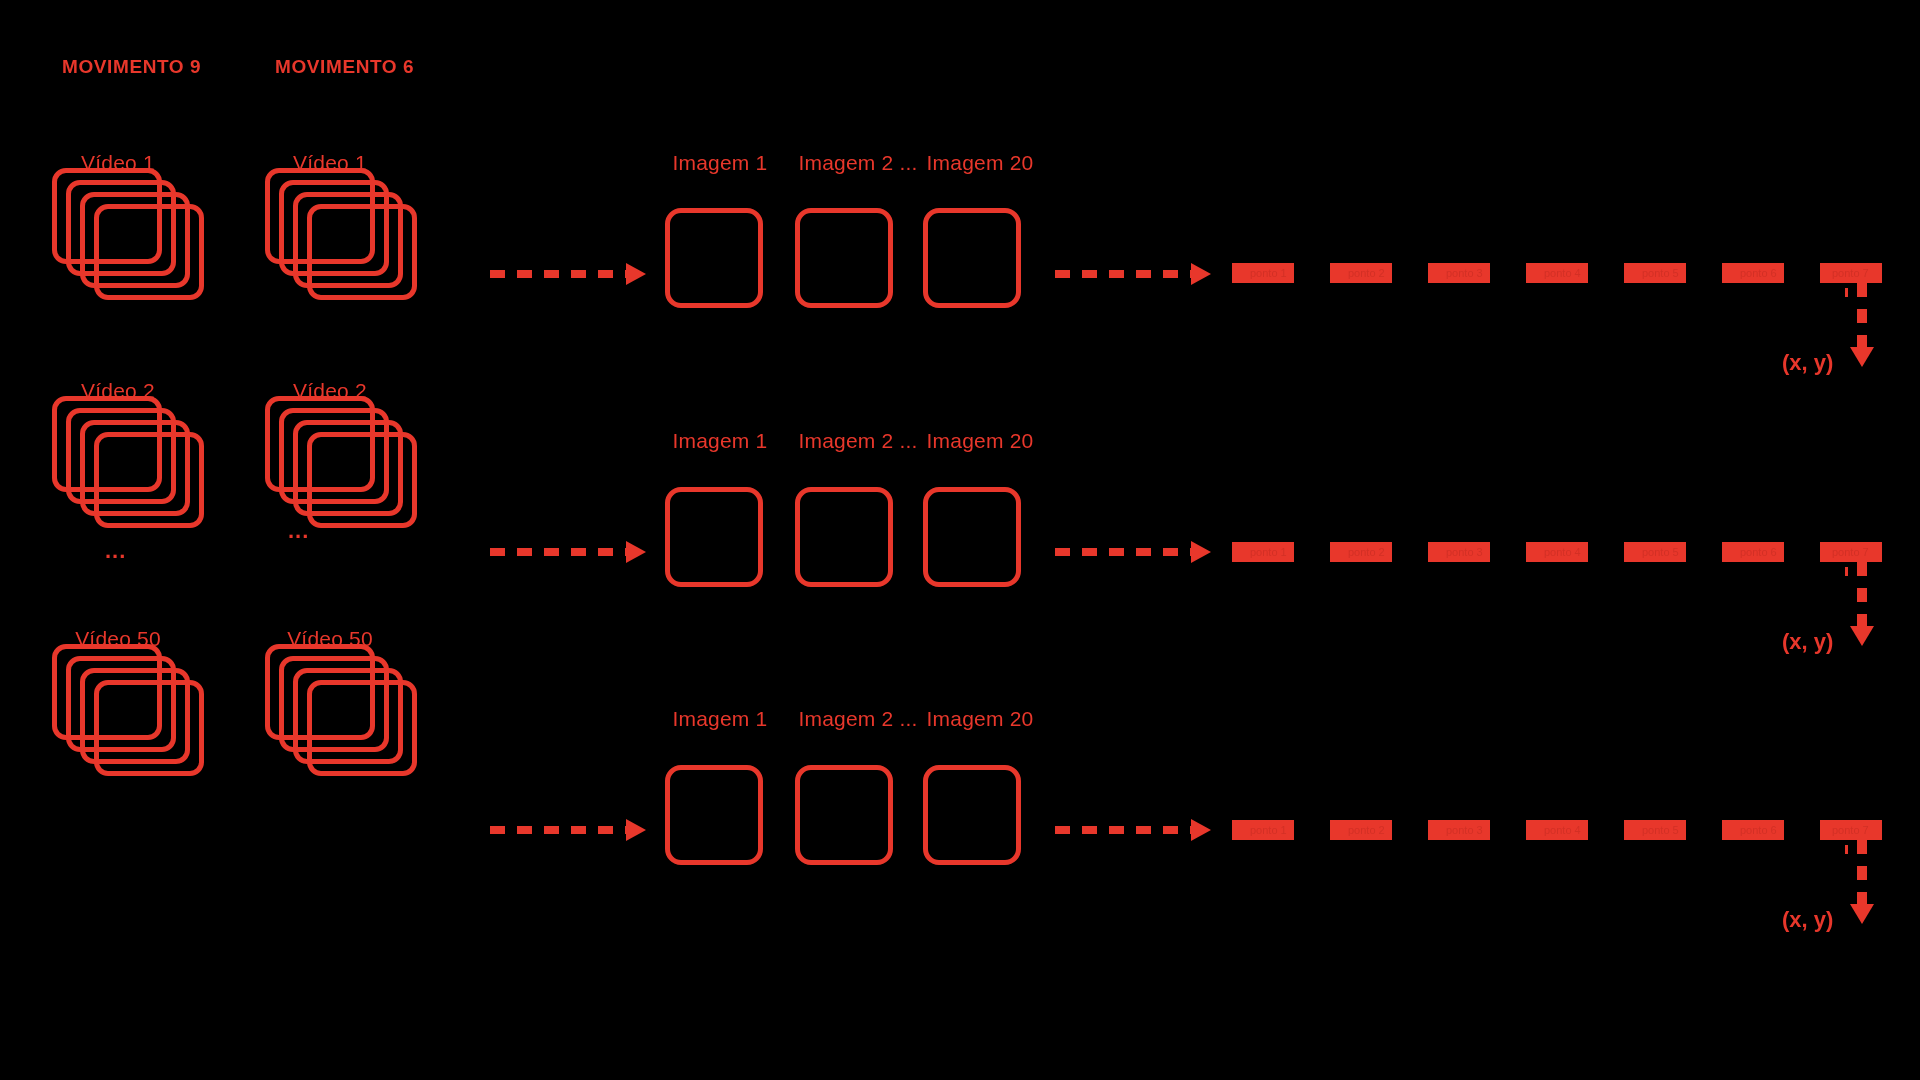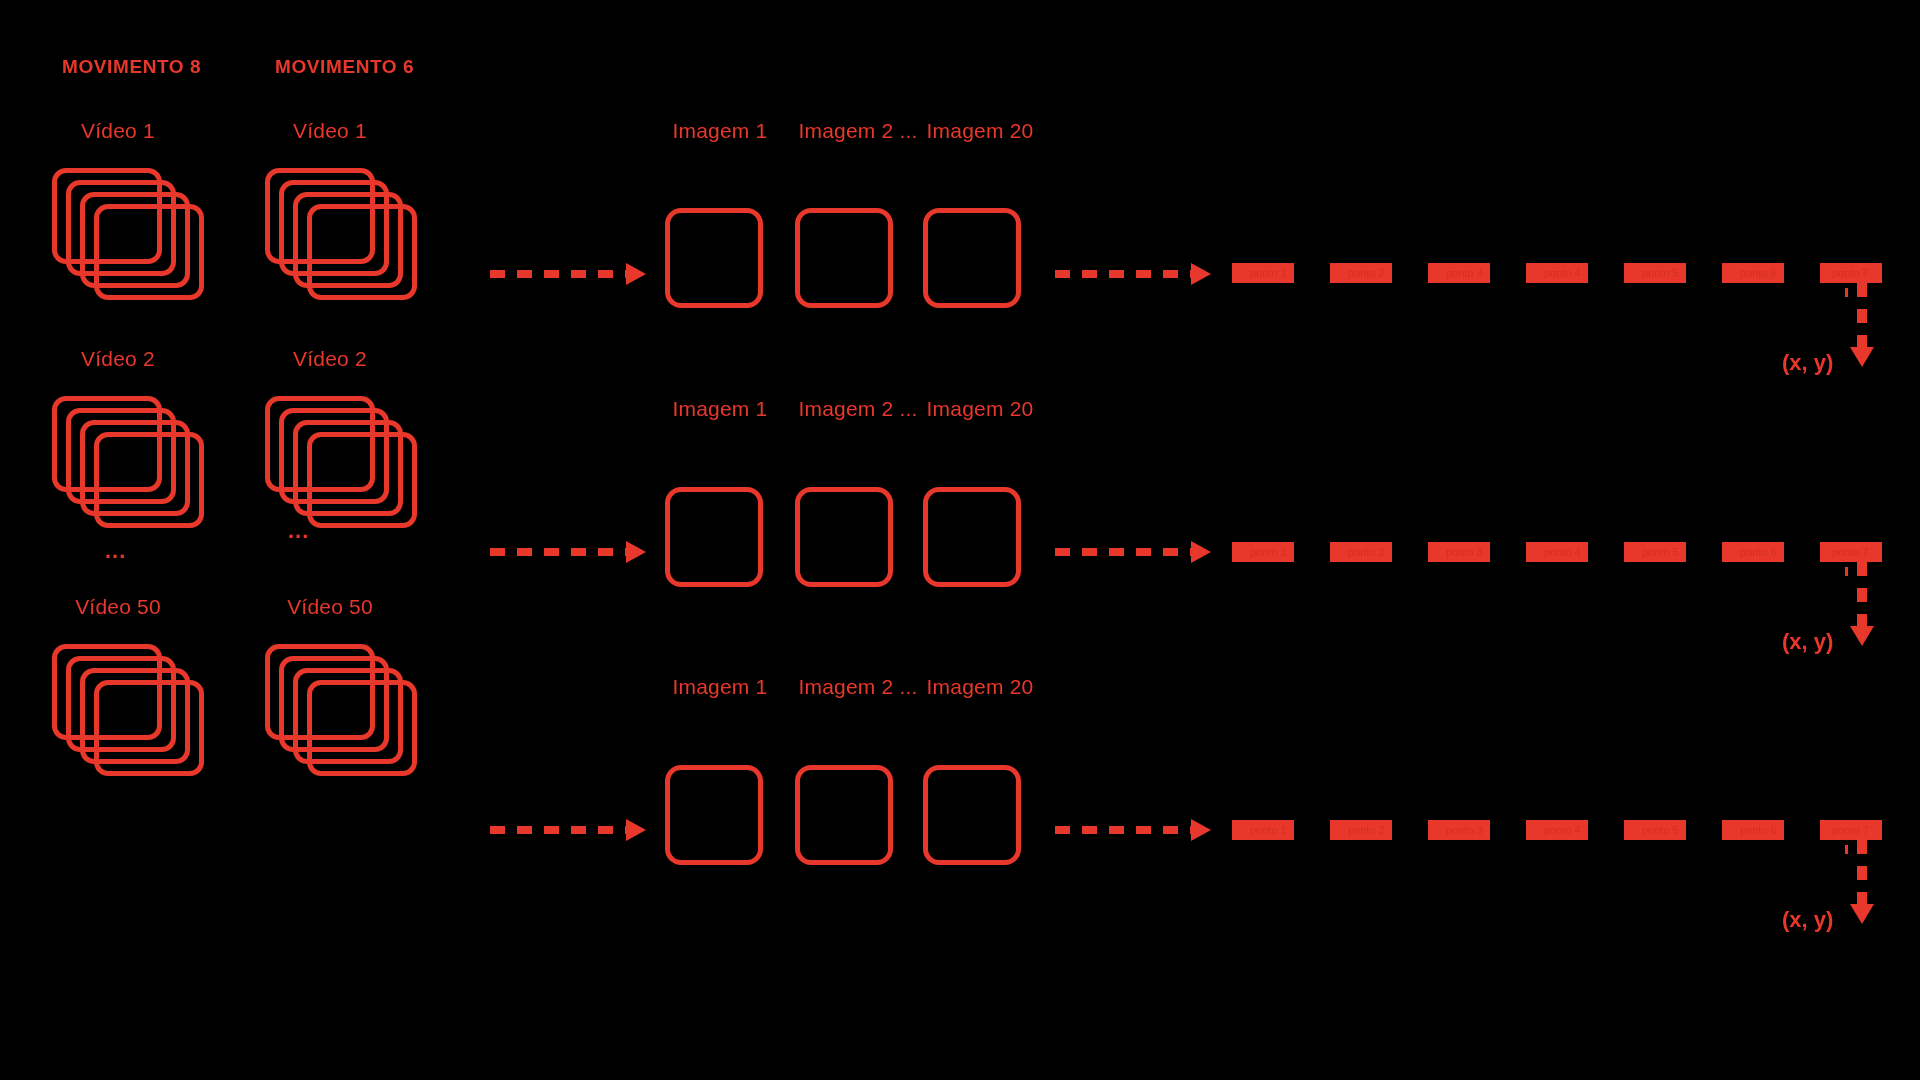--- a/index.html
+++ b/index.html
@@ -35,21 +35,21 @@
 
   
   .caption {
     position: absolute;
     font-size: 21px;
     font-weight: 400;
     color: #E8372B;
     white-space: nowrap;
     letter-spacing: 0.2px;
   }
-  .caption.center { transform: translateX(-50%); }
+  .caption.center { transform: translateX(-50%); margin-top: 32px; }
 
   .ellipsis-mark {
     position: absolute;
     font-size: 22px;
     font-weight: bold;
     color: #E8372B;
     letter-spacing: 1px;
     line-height: 1;
     white-space: nowrap;
   }
@@ -163,21 +163,21 @@
     font-weight: 600;
     color: #E8372B;
     white-space: nowrap;
   }
 </style>
 </head>
 <body>
 
 <div class="stage">
 
-  <div class="col-header" style="left:62px; top:56px;">MOVIMENTO 8</div>
+  <div class="col-header" style="left:62px; top:56px;">MOVIMENTO 9</div>
   <div class="col-header" style="left:275px; top:56px;">MOVIMENTO 6</div>
 
   <div>
 
     <div class="caption center" style="left:118px; top:119px;">Vídeo 1</div>
     <div class="caption center" style="left:330px; top:119px;">Vídeo 1</div>
 
     <div class="video-stack" style="left:52px; top:168px;">
       <div class="sheet s1"></div>
       <div class="sheet s2"></div>

